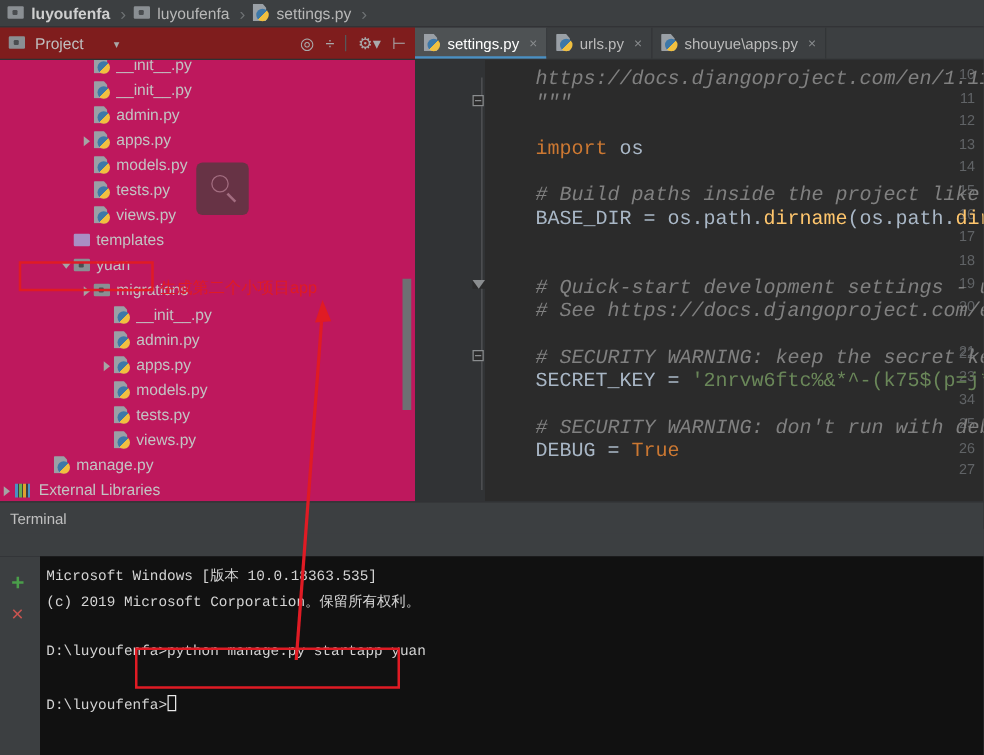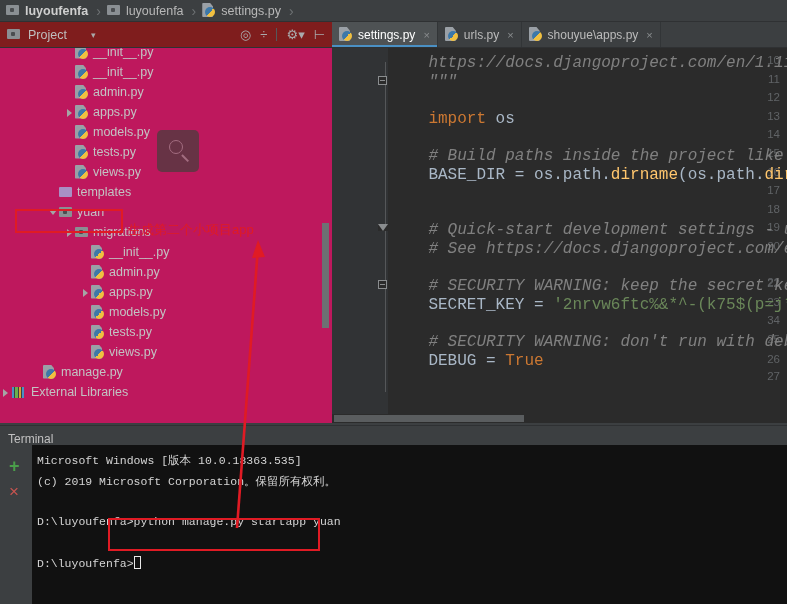--- a/index.html
+++ b/index.html
@@ -166,21 +166,21 @@
     border-left:5px solid transparent; border-right:5px solid transparent; border-top:7px solid #8a8d8f;
   }
 
   .edscrollh {
     position:absolute; left:0; bottom:0; width:455px; height:9px; background:#2b2b2b;
   }
   .edscrollh i { position:absolute; left:2px; top:1px; width:190px; height:7px; background:#5a5d5f; }
 
   
   .termheader {
-    position:absolute; left:0; top:425px; width:787px; height:26px;
+    position:absolute; left:0; top:401px; width:787px; height:26px;
     background:#3c3f41; border-top:1px solid #2f3133; display:flex; align-items:center;
   }
   .termheader .tlabel { color:#c0c0c0; font-size:12px; margin-left:8px; }
   .termbody {
     position:absolute; left:0; top:445px; width:787px; height:159px; background:#111111;
   }
   .termside {
     position:absolute; left:0; top:0; width:32px; height:159px; background:#3c3f41;
   }
   .tplus { position:absolute; left:9px; top:12px; color:#4a9e4a; font-size:18px; line-height:1; font-weight:bold; }

